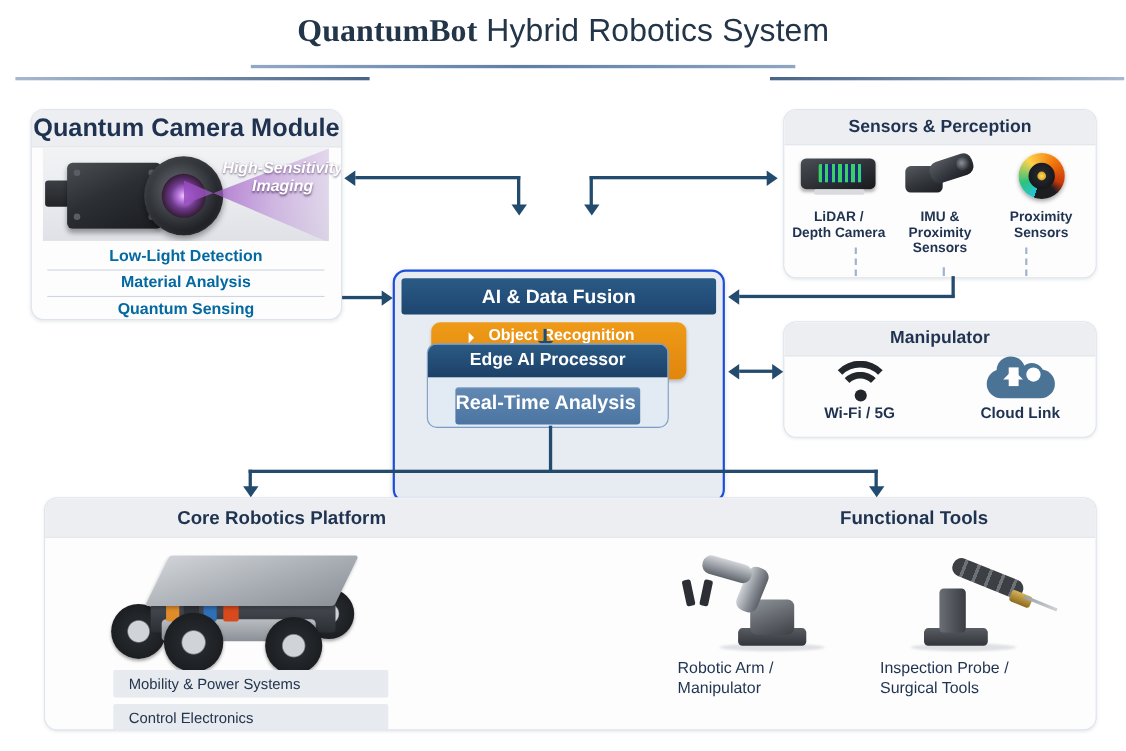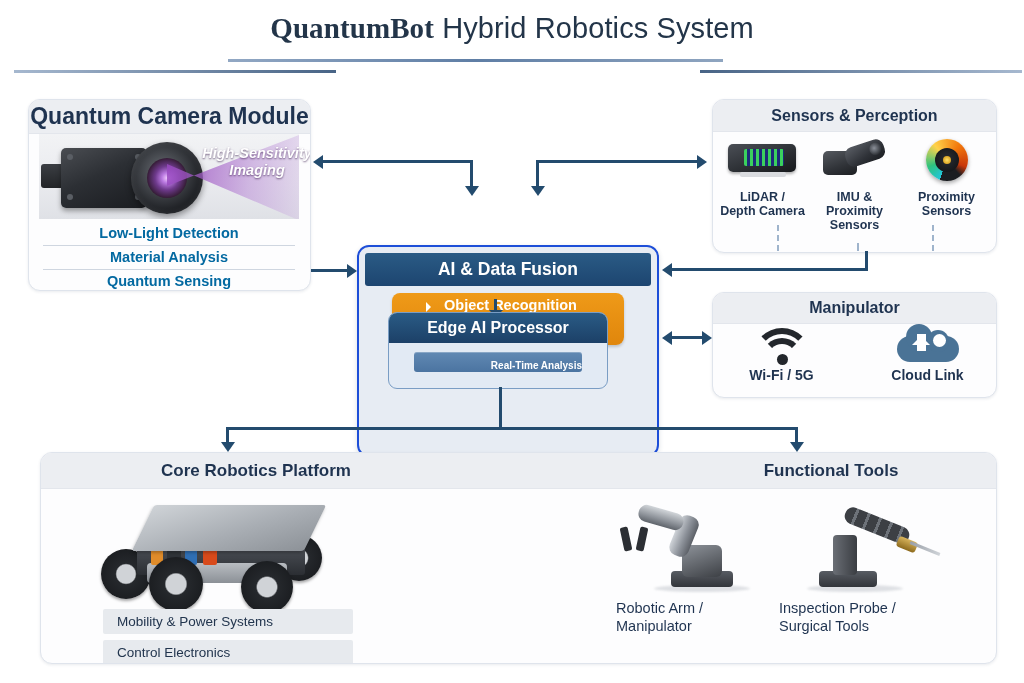--- a/index.html
+++ b/index.html
@@ -203,23 +203,23 @@
   }
   #edge-box{
     position:absolute;left:388px;top:312px;width:218px;height:75px;
     background:#e2eaf4;border:1px solid #7a9dc4;border-radius:9px;overflow:hidden;
   }
   #edge-head{
     height:30px;line-height:30px;text-align:center;color:#fff;font-weight:bold;font-size:16px;
     background:linear-gradient(180deg,#2a5b85,#1c4067);
   }
   #edge-chip{
-    margin:9px auto 0;width:168px;height:20px;line-height:28px;text-align:right;
+    margin:9px auto 0;width:168px;height:34px;line-height:28px;text-align:left;
     background:linear-gradient(180deg,#6189b3,#4b74a1);
-    color:#fff;font-weight:bold;font-size:10px;border-radius:3px;
+    color:#fff;font-weight:bold;font-size:18px;border-radius:3px;
     box-shadow:inset 0 1px 0 rgba(255,255,255,.25);
   }
 
   
   #bottom-panel{left:40px;top:452px;width:955px;height:210px;}
   #bottom-head{
     position:relative;height:35px;background:#eceef2;border-bottom:1px solid #e3e6ec;
   }
   #bottom-head .t1{position:absolute;left:75px;top:0;width:280px;line-height:35px;text-align:center;font-size:17px;}
   #bottom-head .t2{position:absolute;left:645px;top:0;width:290px;line-height:35px;text-align:center;font-size:17px;}
@@ -427,21 +427,21 @@
         <div class="arm-base"></div>
         <div class="arm-j1"></div>
         <div class="arm-up"></div>
         <div class="arm-fore"></div>
         <div class="arm-grip"></div>
       </div>
       <div class="cap"><span>Robotic Arm /</span><br>
         <span>Manipulator</span></div>
     </div>
 
-    <div class="tool" style="left:738px;">
+    <div class="tool" style="left:759px;">
       <div class="tool-art">
         <div class="pr-shadow"></div>
         <div class="pr-base"></div>
         <div class="pr-col"></div>
         <div class="pr-shaft"></div>
         <div class="pr-gold"></div>
         <div class="pr-needle"></div>
       </div>
       <div class="cap"><span>Inspection Probe /</span><br>
         <span>Surgical Tools</span></div>

